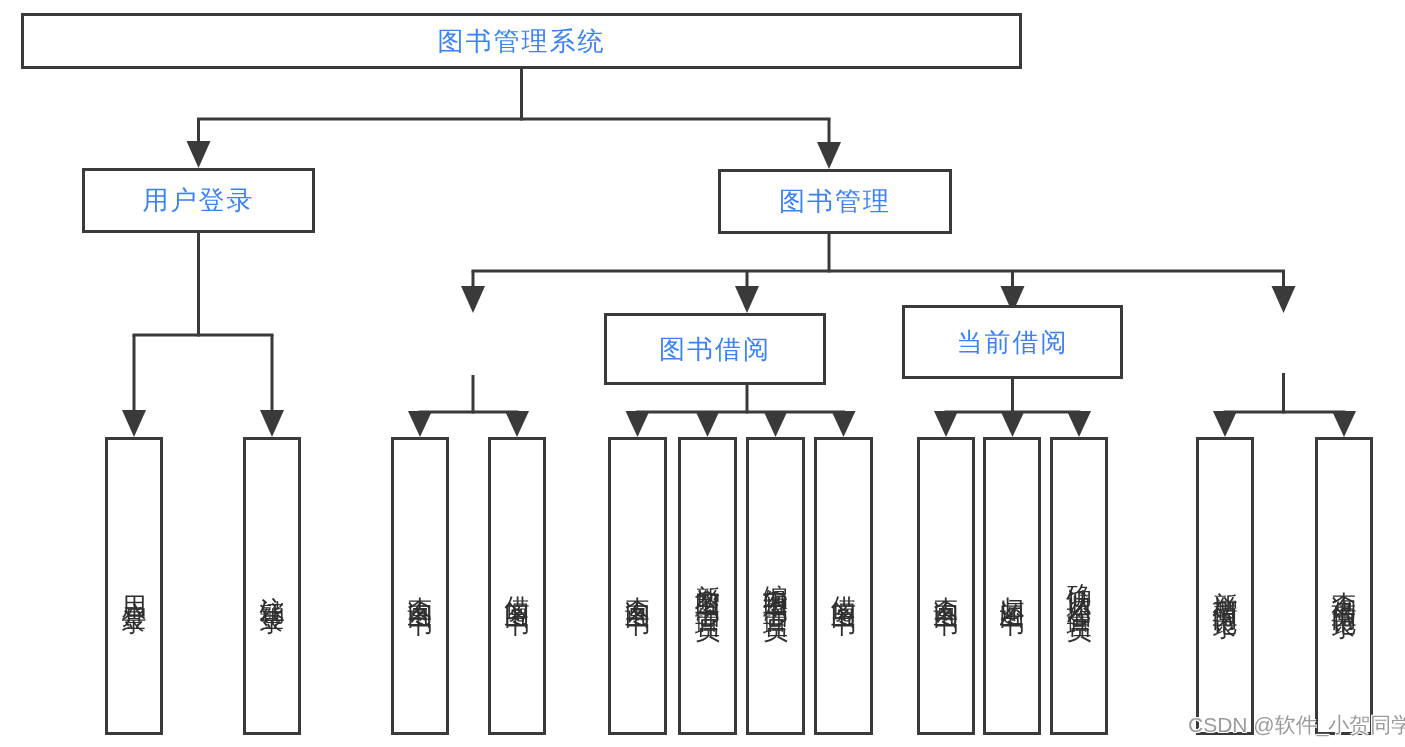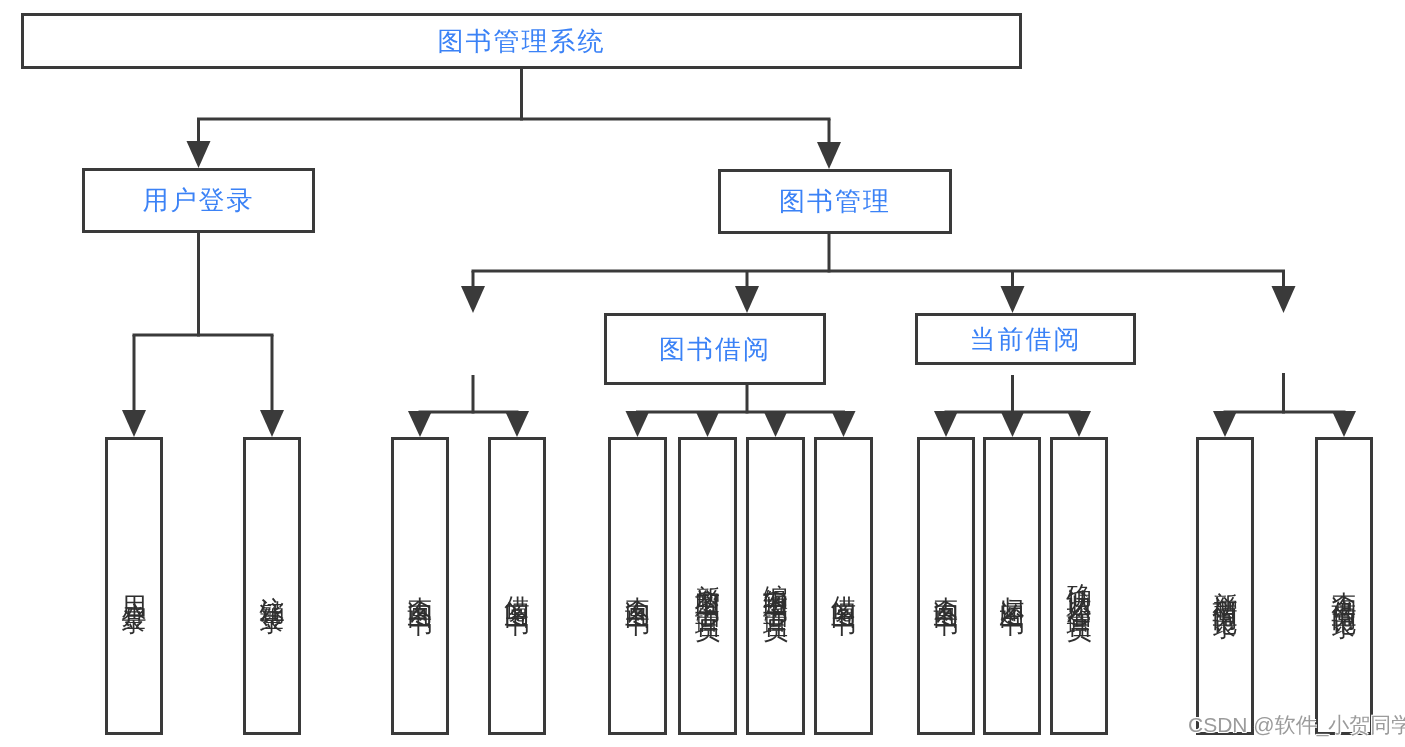--- a/index.html
+++ b/index.html
@@ -42,21 +42,21 @@
     white-space: nowrap;
   }
   
   #n-root   { left: 21px;   top: 13px;  width: 1001px; height: 56px; }
   
   #n-login  { left: 82px;   top: 168px; width: 233px;  height: 65px; }
   #n-mgmt   { left: 712px;  top: 169px; width: 234px;  height: 65px; margin-left: 6px; }
   
   #n-rec    { left: 362px;  top: 313px; width: 222px;  height: 64px; }
   #n-borrow { left: 604px;  top: 313px; width: 222px;  height: 72px; }
-  #n-cur    { left: 902px;  top: 313px; width: 221px;  height: 52px; margin-left: 13px; }
+  #n-cur    { left: 902px;  top: 305px; width: 221px;  height: 74px; }
   #n-rd     { left: 1172px; top: 313px; width: 223px;  height: 62px; }
   
   .leaf { top: 437px; height: 298px; width: 58px; }
   #l1  { left: 105px; }
   #l2  { left: 243px; }
   #l3  { left: 391px; }
   #l4  { left: 488px; }
   #l5  { left: 608px; width: 59px; }
   #l6  { left: 678px; width: 59px; }
   #l7  { left: 746px; width: 59px; }

